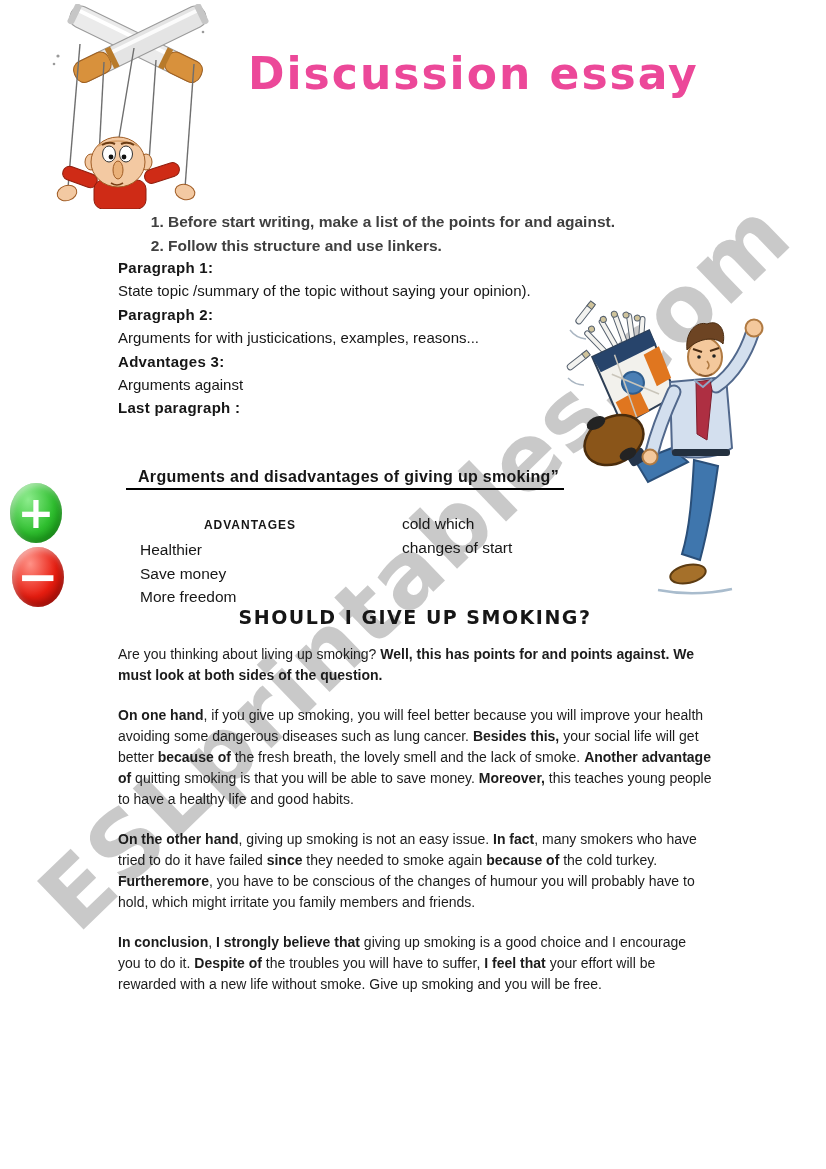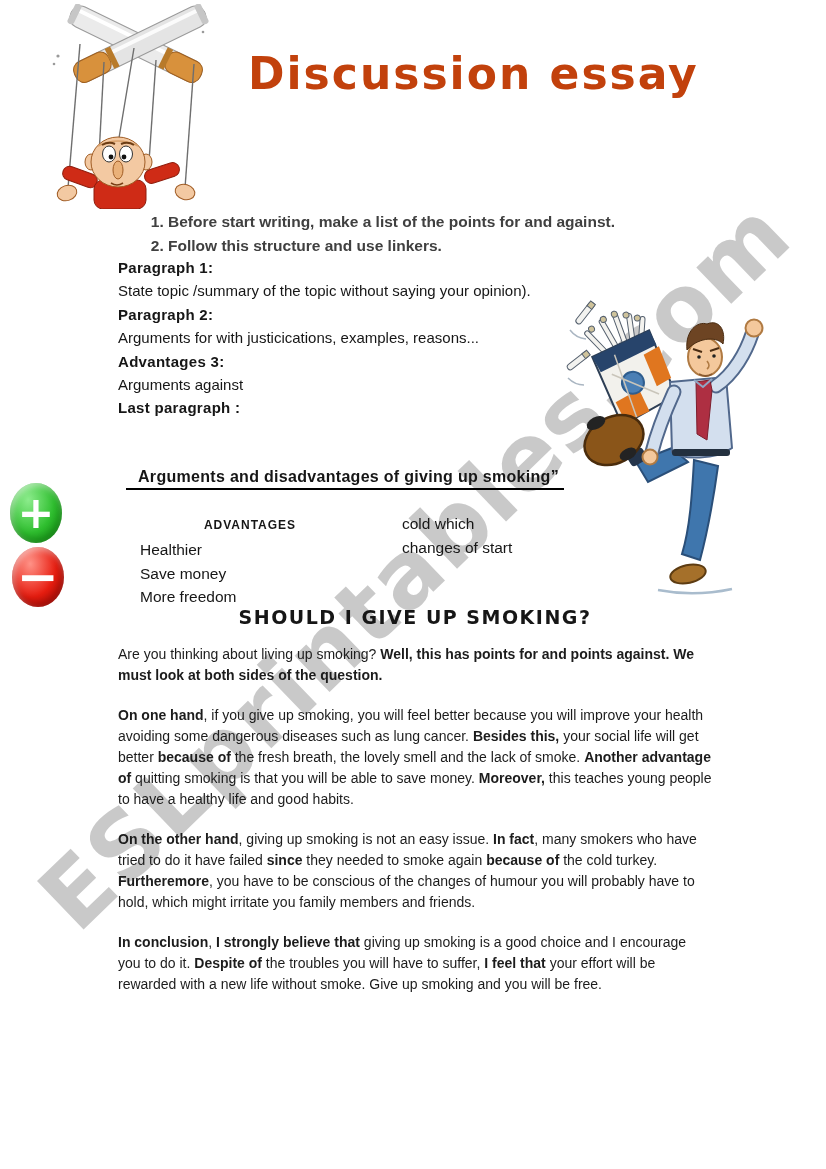--- a/index.html
+++ b/index.html
@@ -13,21 +13,21 @@
     text-align:center; transform:rotate(-44deg);
     font-family:"DejaVu Sans", sans-serif; font-weight:700;
     font-size:92px; letter-spacing:2px; color:rgba(126,126,126,0.42);
     white-space:nowrap; pointer-events:none;
   }
   .layer { position:absolute; left:0; top:0; width:826px; height:1169px; z-index:1; }
 
   .title {
     position:absolute; left:248px; top:48px; width:540px; margin:0;
     font-family:"DejaVu Sans", sans-serif; font-weight:800;
-    font-size:44px; letter-spacing:2px; color:#c2410c;
+    font-size:44px; letter-spacing:2px; color:#ec4899;
   }
 
   .marionette { position:absolute; left:28px; top:4px; }
   .kickman    { position:absolute; left:566px; top:290px; }
 
   .instructions {
     position:absolute; left:142px; top:210px; margin:0; padding:0 0 0 26px;
     font-size:15.5px; line-height:24px; font-weight:600; color:#404040;
   }
   .structure {

